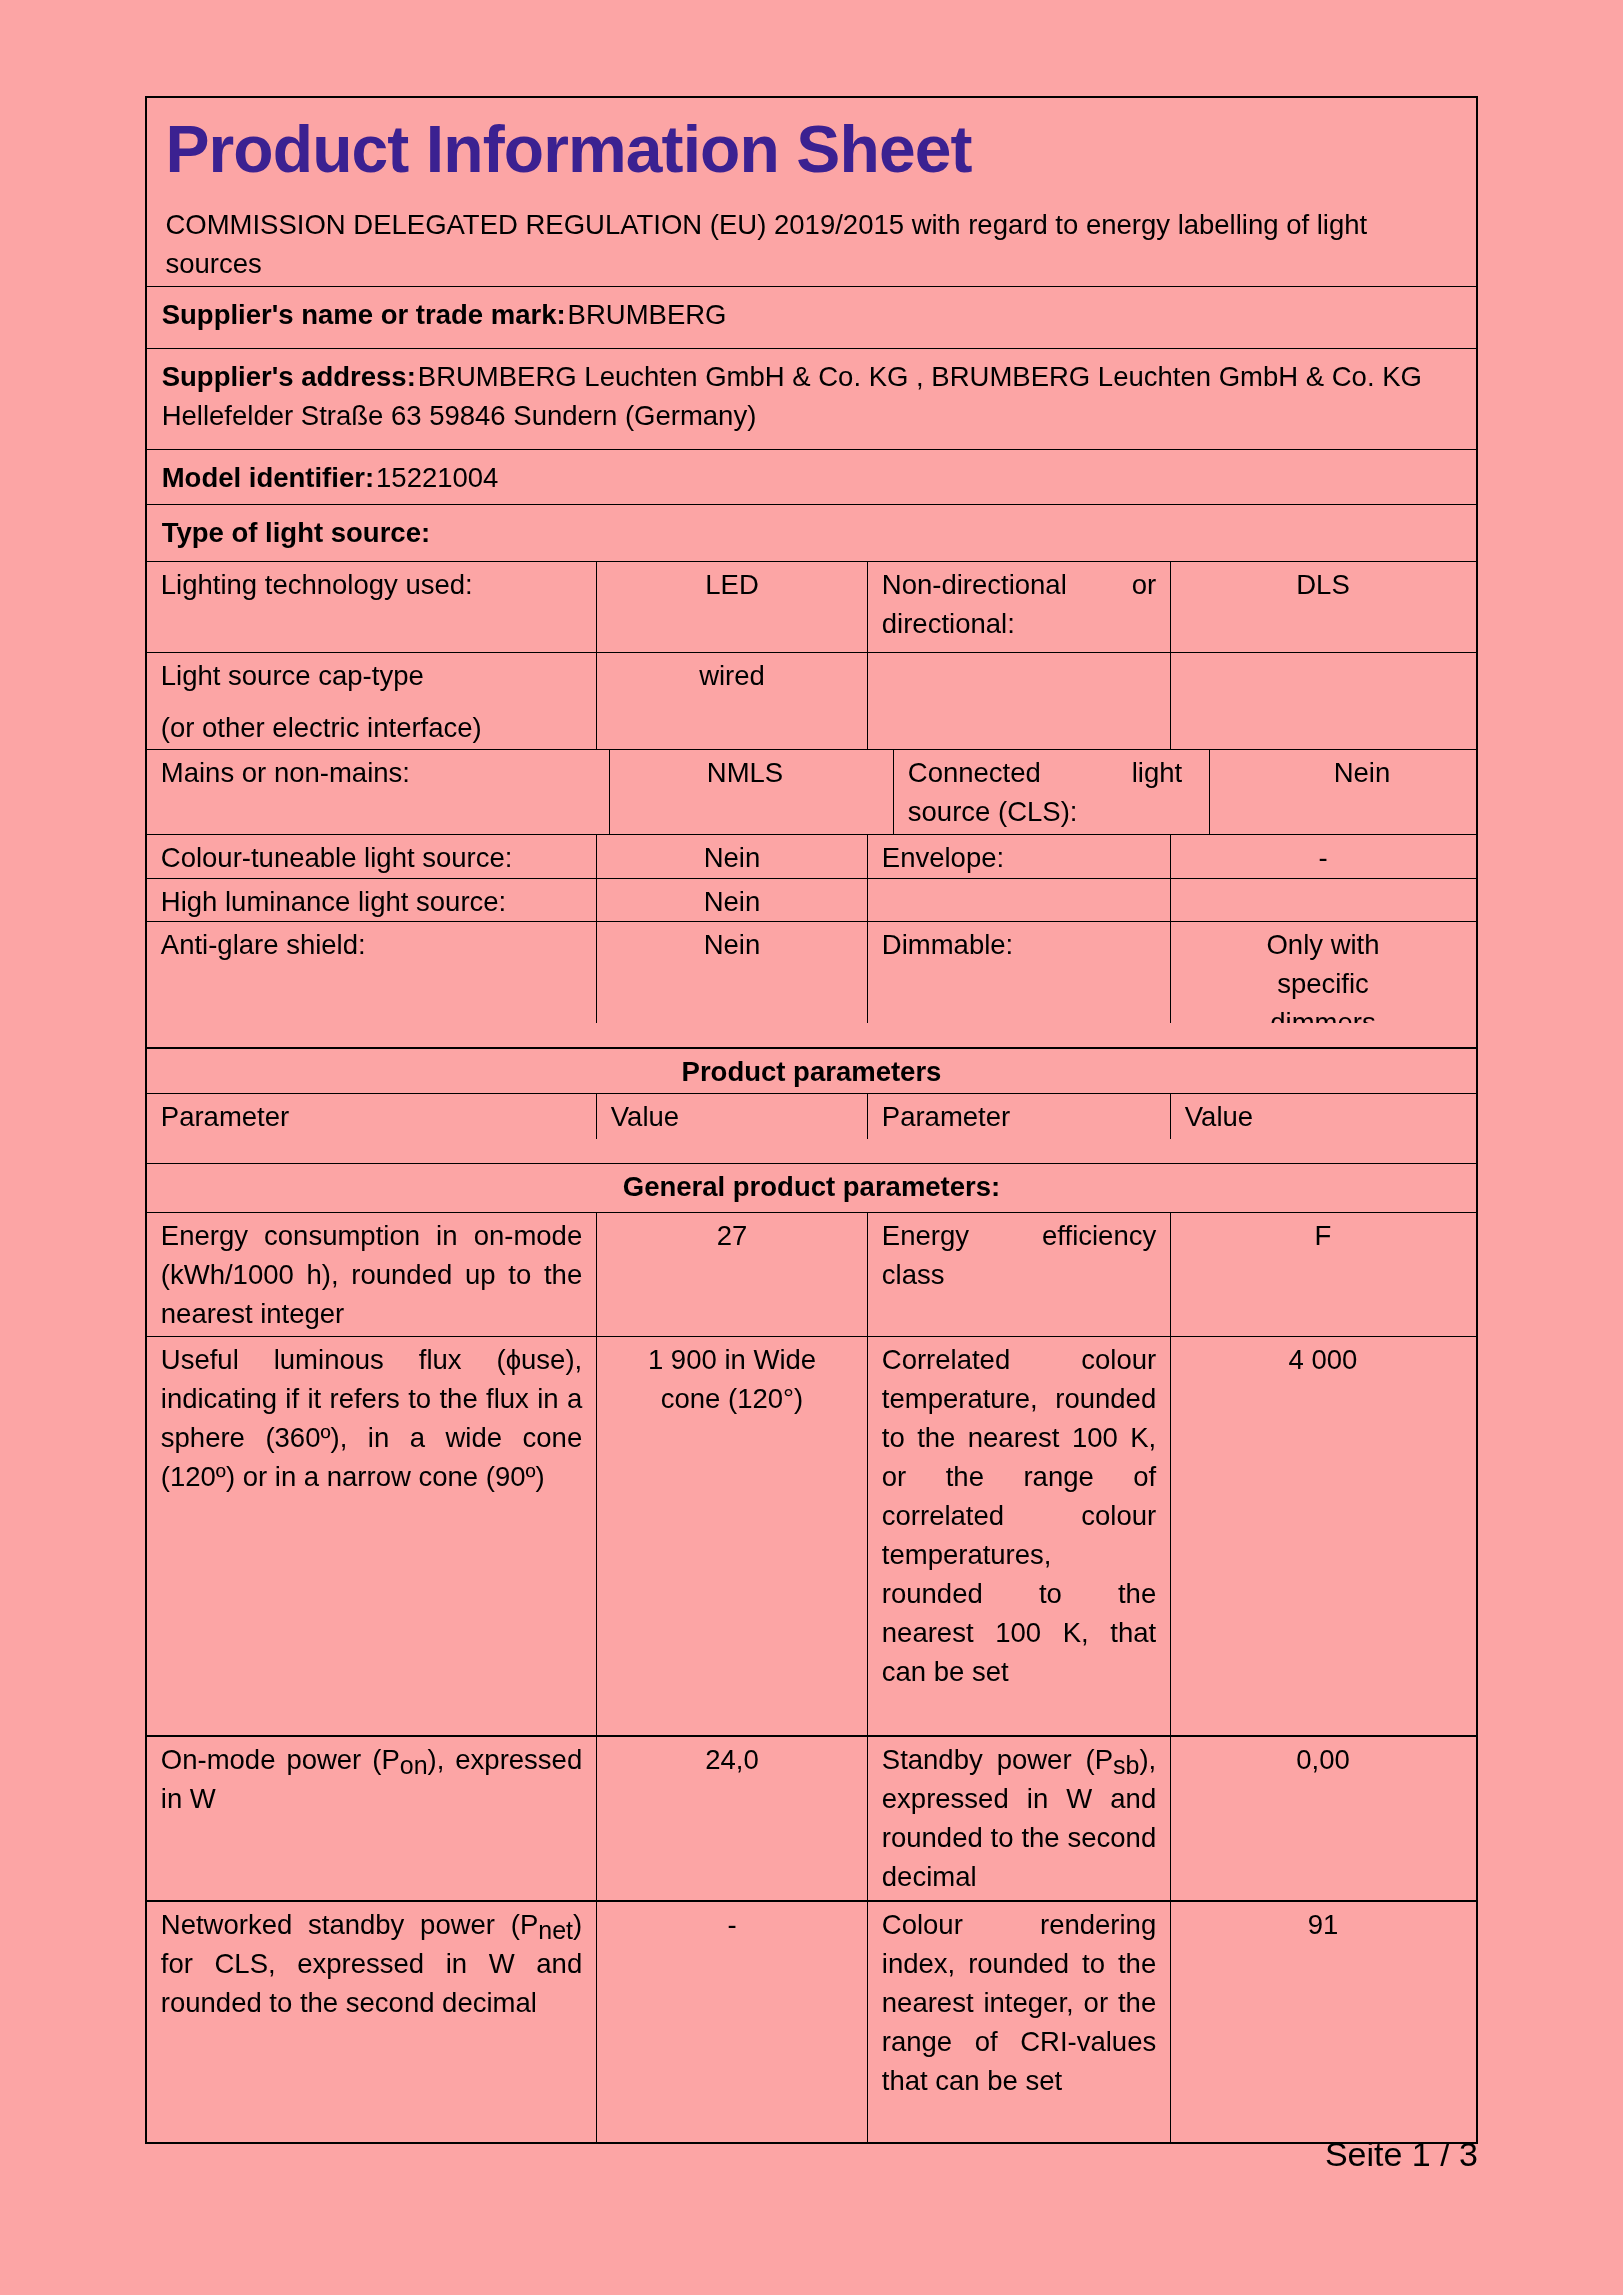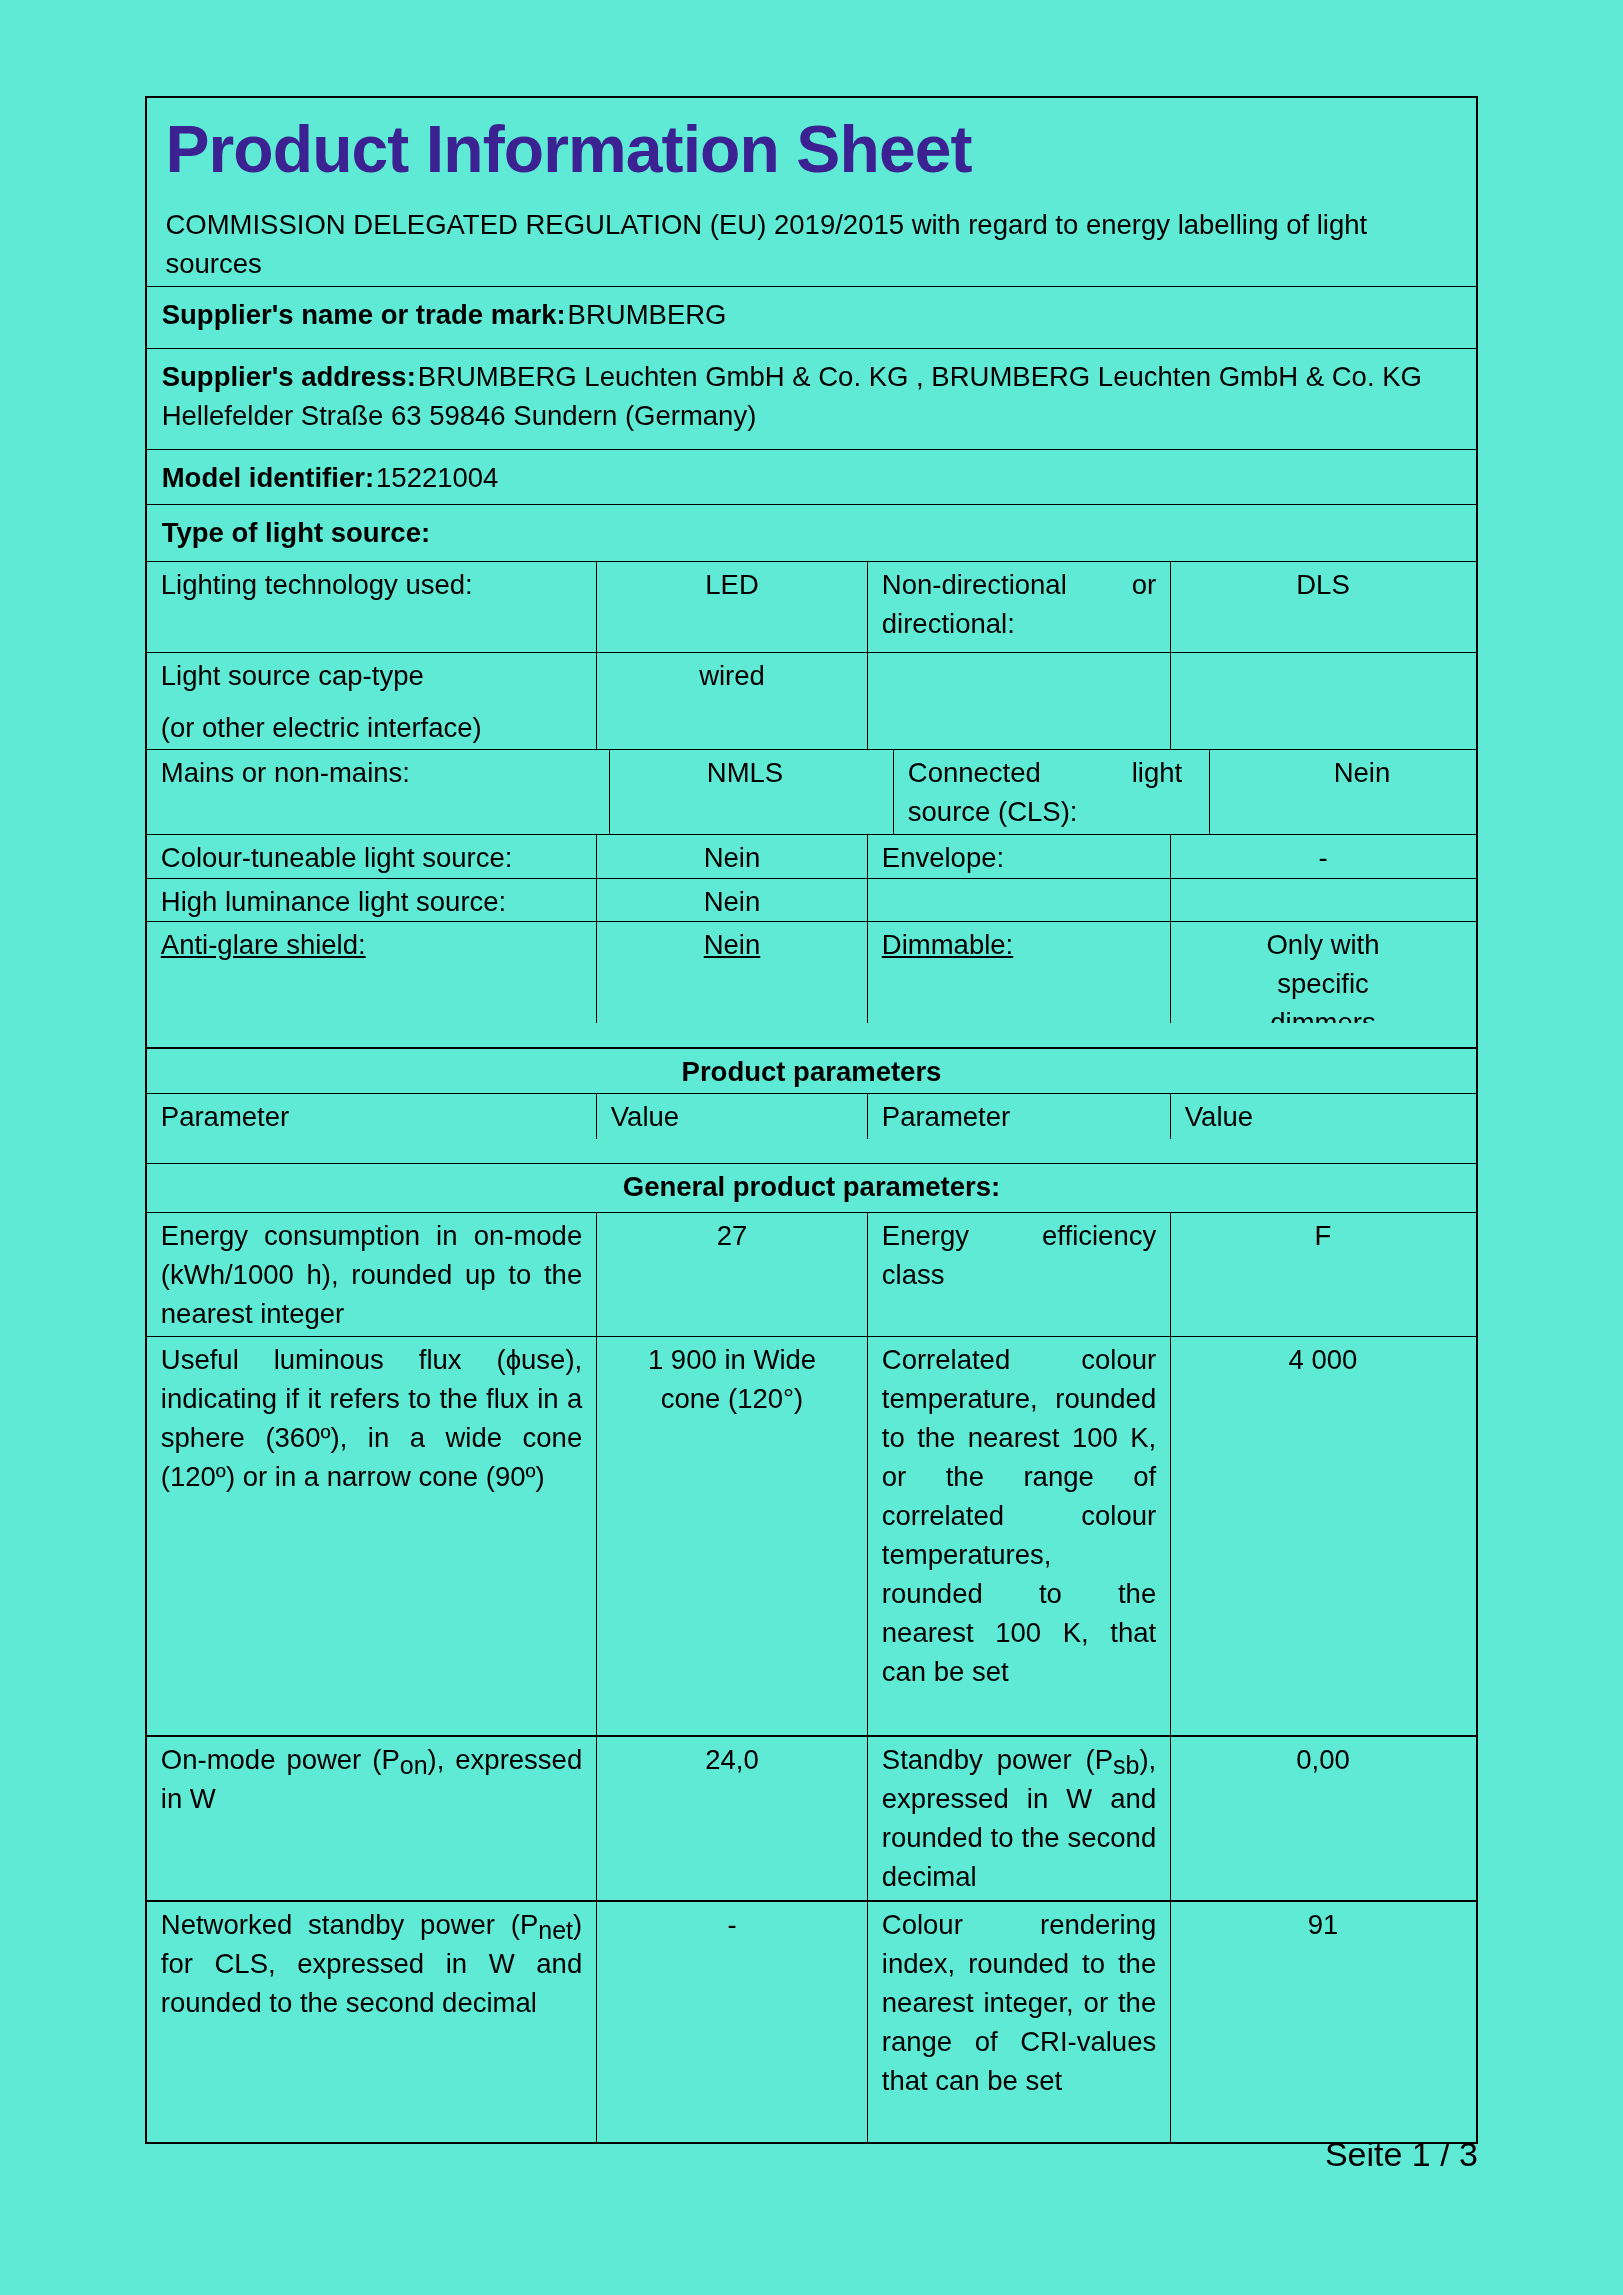--- a/index.html
+++ b/index.html
@@ -1,20 +1,20 @@
 <!DOCTYPE html>
 <html style="font-size:14.7px"><head>
 <meta charset="utf-8">
 <style>
   * { margin:0; padding:0; box-sizing:border-box; }
   html,body { background:#ffffff; }
   .page {
     position:relative;
     width:1624px; height:2296px;
-    background:#5eead4;
+    background:#fca5a5;
     font-family:"Liberation Sans","DejaVu Sans",sans-serif;
     color:#000;
   }
   .doc {
     position:absolute; left:145px; top:96px; width:1333px;
     border:2.8px solid #000;
     font-size:27.5px; line-height:39px;
   }
   .row { border-top:1.8px solid #000; overflow:hidden; position:relative; }
   .row.first { border-top:none; }
@@ -28,21 +28,21 @@
   .h60  { height:55px; }
   .h62  { height:57px; }
 
   
   .grid { display:grid; grid-template-columns:449px 271px 303px 305px; }
   .h99  { height:91px; }
   .h106 { height:97px; }
   .h93  { height:85px;gap:13px; }
   .h48  { height:44px; }
   .h47  { height:43px; }
-  .h97  { height:102px;text-decoration:underline; }
+  .h97  { height:102px; }
   .h50  { height:46px; }
   .h53  { height:49px; }
   .h135 { height:124px; }
   .h435 { height:399px; }
   .h180 { height:165px; }
   .h263 { height:242px; }
 
   .c { padding:2.8px 13.8px; overflow:hidden; }
   .c + .c { border-left:1.8px solid #000; }
   .v { text-align:center; }

